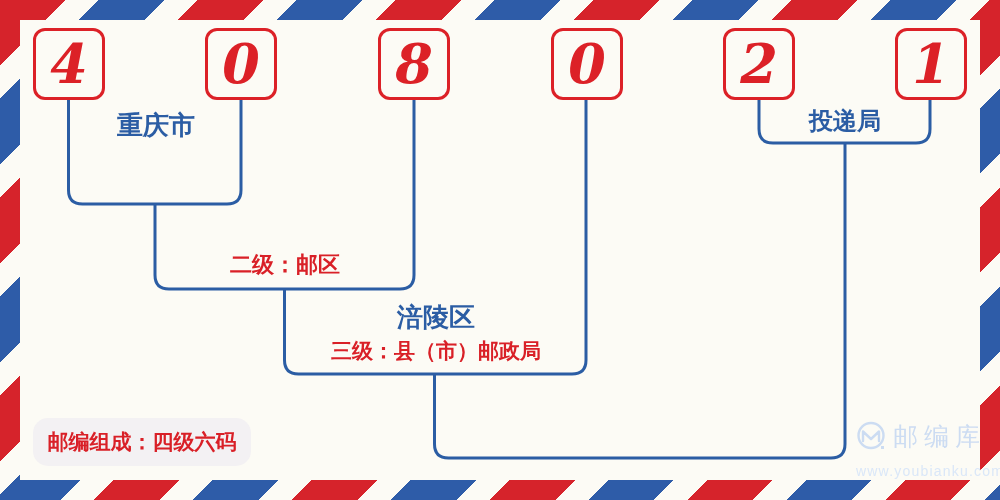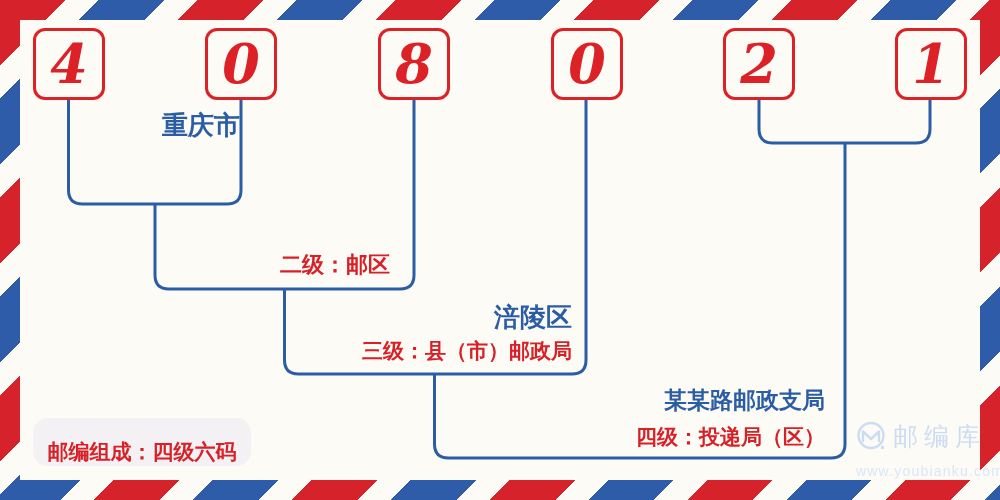--- a/index.html
+++ b/index.html
@@ -23,35 +23,35 @@
     border:3px solid #dc2127;border-radius:12px;
     display:flex;align-items:center;justify-content:center;
     background:#fcfbf5;z-index:3;
   }
   .digit-box span{
     font-family:"DejaVu Serif", serif;
     font-style:italic;font-weight:bold;
     font-size:54px;line-height:60px;color:#dc2127;
   }
   svg.connectors{position:absolute;left:0;top:0;z-index:1;}
-  .callout-text{position:absolute;z-index:2;text-align:right;}
+  .callout-text{position:absolute;z-index:2;text-align:center;}
   .co-title{color:#2b5da4;font-weight:bold;}
   .co-desc{color:#d92027;font-weight:bold;}
   .c1-title{font-size:26px;line-height:30px;}
   .c1-desc{font-size:21px;line-height:28px;margin-top:3px;}
   .c2-desc{font-size:22px;line-height:24px;}
   .c3-title{font-size:26px;line-height:30px;}
   .c3-desc{font-size:21px;line-height:24px;margin-top:7px;}
   .c4-title{font-size:23px;line-height:26px;}
   .c4-desc{font-size:21px;line-height:24px;margin-top:12px;}
   .c5-title{font-size:24px;line-height:28px;}
   .badge{
     position:absolute;left:33px;top:418px;width:218px;height:48px;
     background:#f3f1f3;border-radius:15px;z-index:2;
-    display:flex;align-items:flex-end;justify-content:center;
+    display:flex;align-items:center;justify-content:center;
   }
   .badge span{color:#d92027;font-weight:bold;font-size:21px;}
   .watermark{position:absolute;left:856px;top:420px;width:140px;z-index:2;}
   .wm-row{display:flex;align-items:center;}
   .wm-brand{
     color:#ccdcf2;font-size:25px;letter-spacing:6px;font-weight:500;
     white-space:nowrap;margin-left:6px;
   }
   .wm-url{
     color:#dae7f8;font-size:14px;letter-spacing:1.2px;
@@ -102,25 +102,24 @@
 
   <div class="callout-text" style="left:300px;top:302px;width:272px">
     <div class="co-title c3-title">涪陵区</div>
     <div class="co-desc c3-desc">三级：县（市）邮政局</div>
   </div>
 
   <div class="callout-text" style="left:180px;top:253px;width:210px">
     <div class="co-desc c2-desc">二级：邮区</div>
   </div>
 
-  <div class="callout-text" style="left:455px;top:387px;width:370px">
-    <div class="co-title c4-title">某某路邮政支局</div>
-    <div class="co-desc c4-desc">四级：投递局（区）</div>
+
+  <div class="callout-text" style="left:770px;top:107px;width:150px">
+    <div class="co-title c5-title">投递局</div>
   </div>
-
 
   <div class="badge">
     <span>邮编组成：四级六码</span>
   </div>
 
   <div class="watermark">
     <div class="wm-row">
       <svg width="31" height="31" viewBox="0 0 31 31">
         <g fill="none" stroke="#ccdcf2" stroke-width="2.4" stroke-linejoin="round" stroke-linecap="round">
           <circle cx="15" cy="14.5" r="12.5"></circle>

